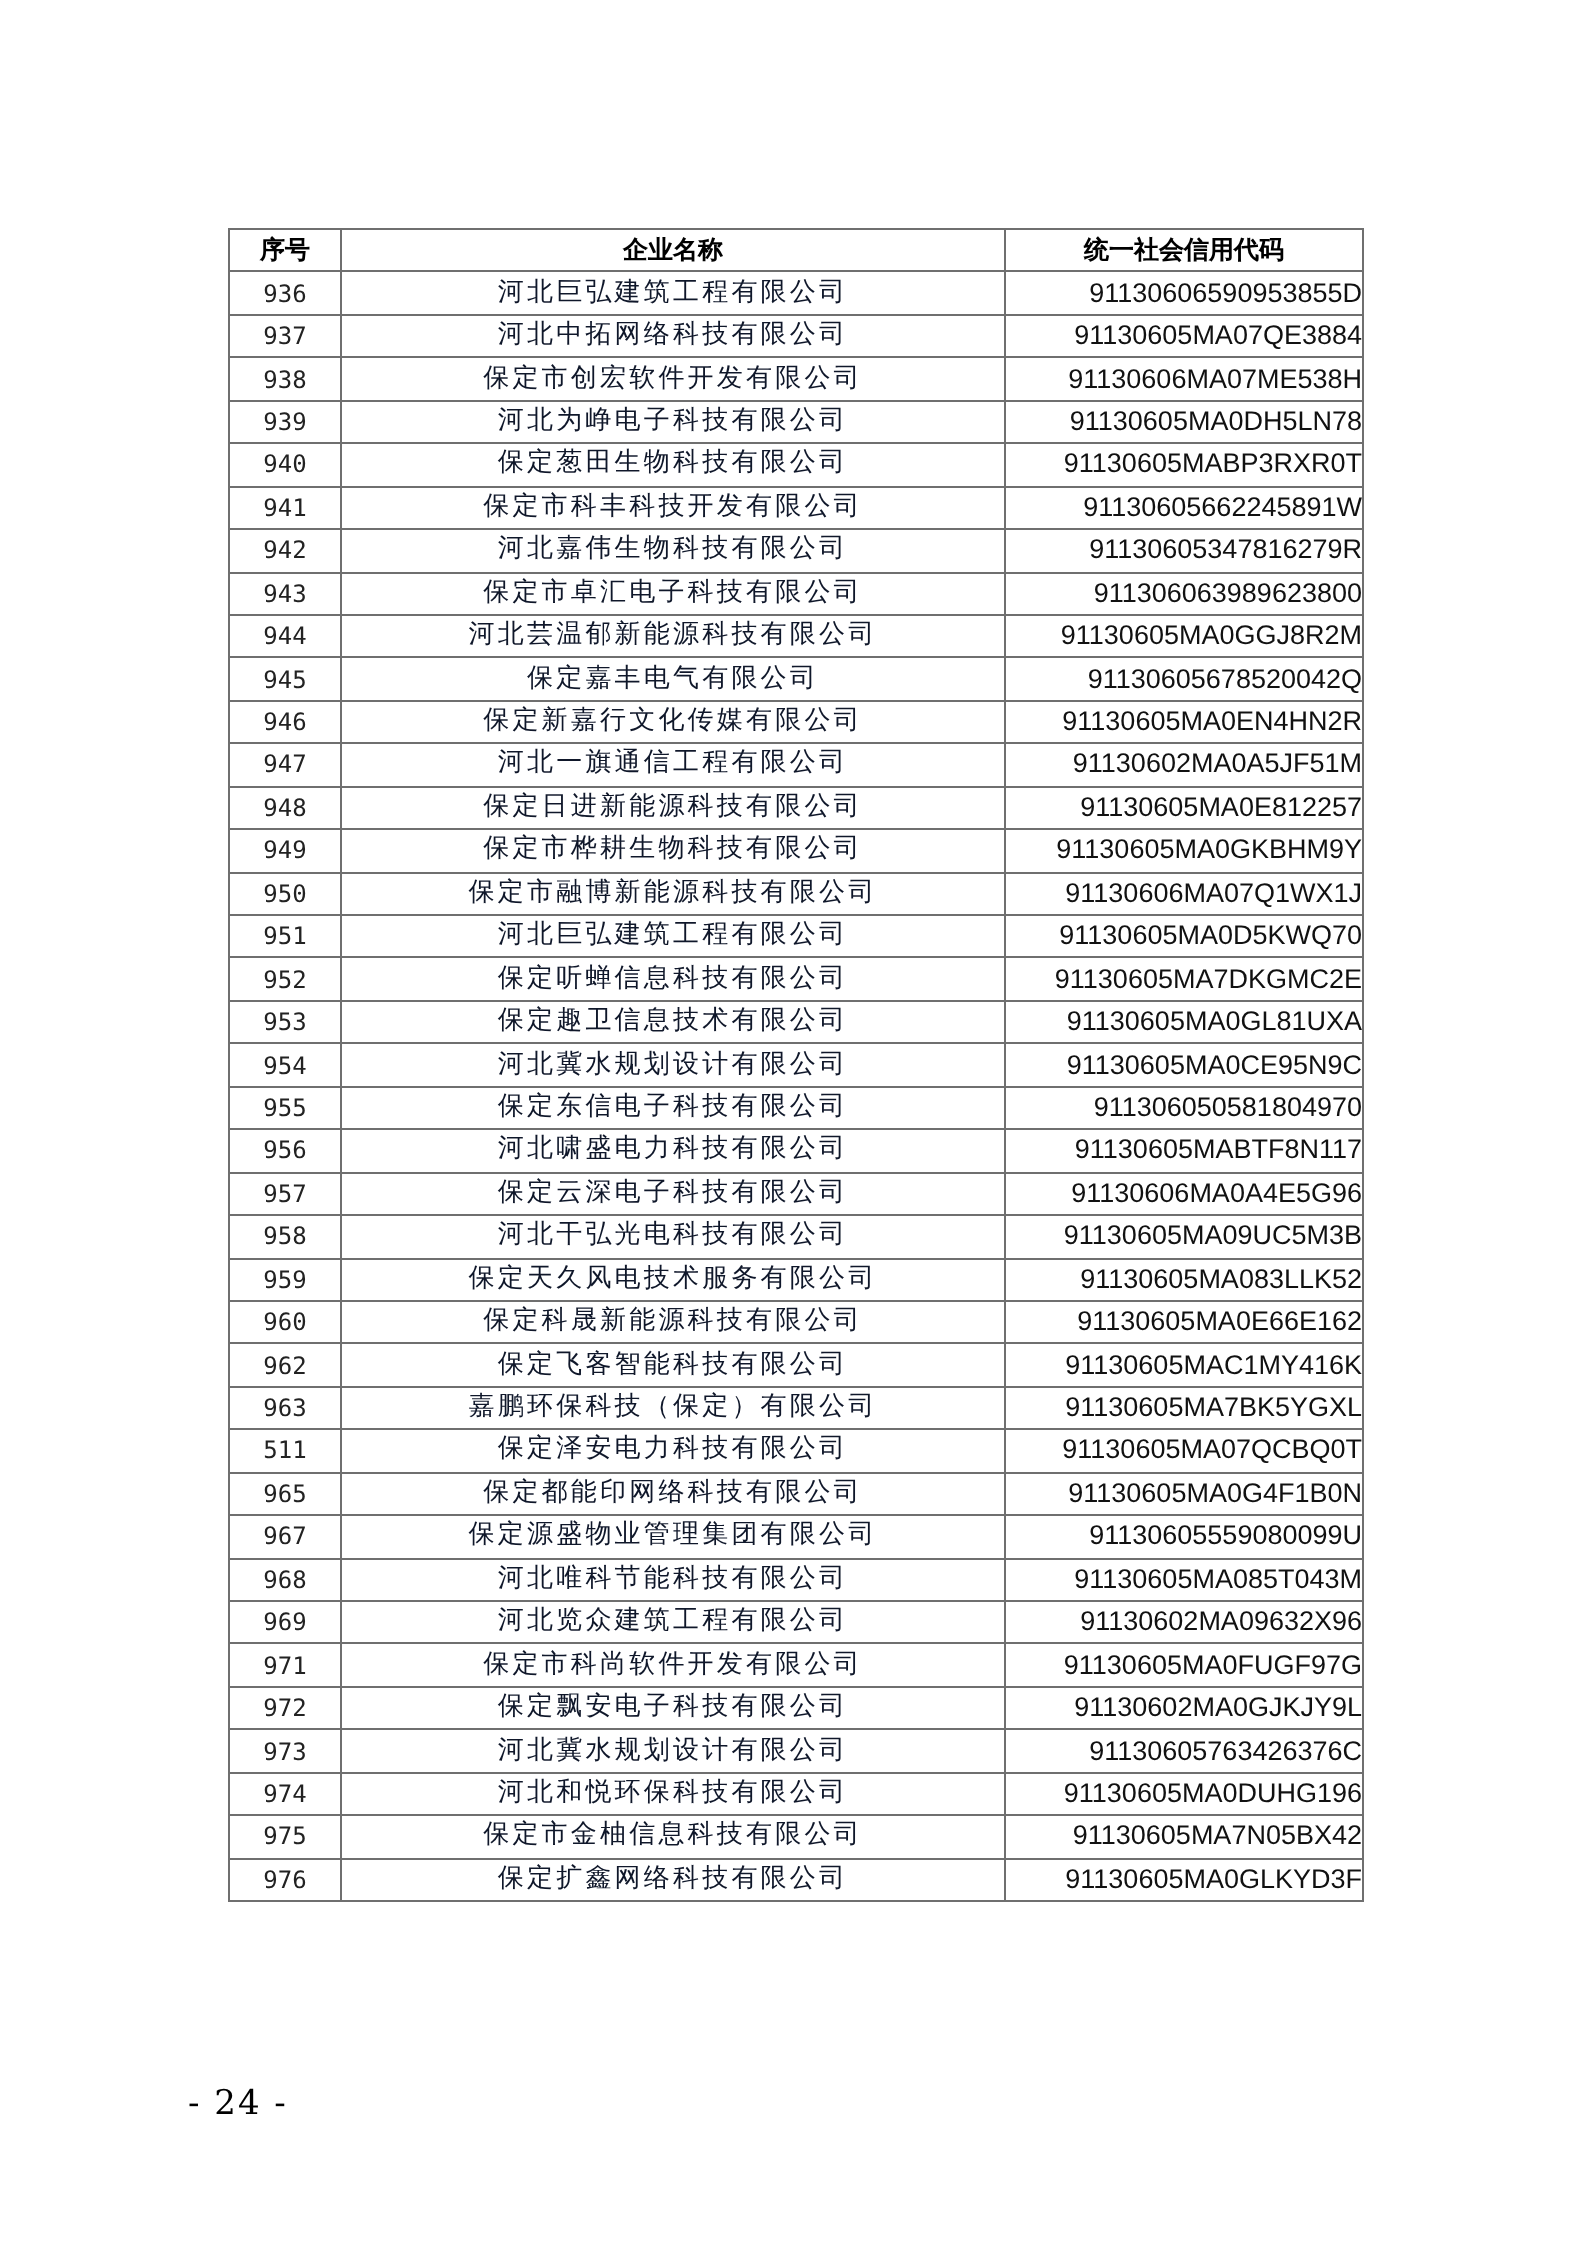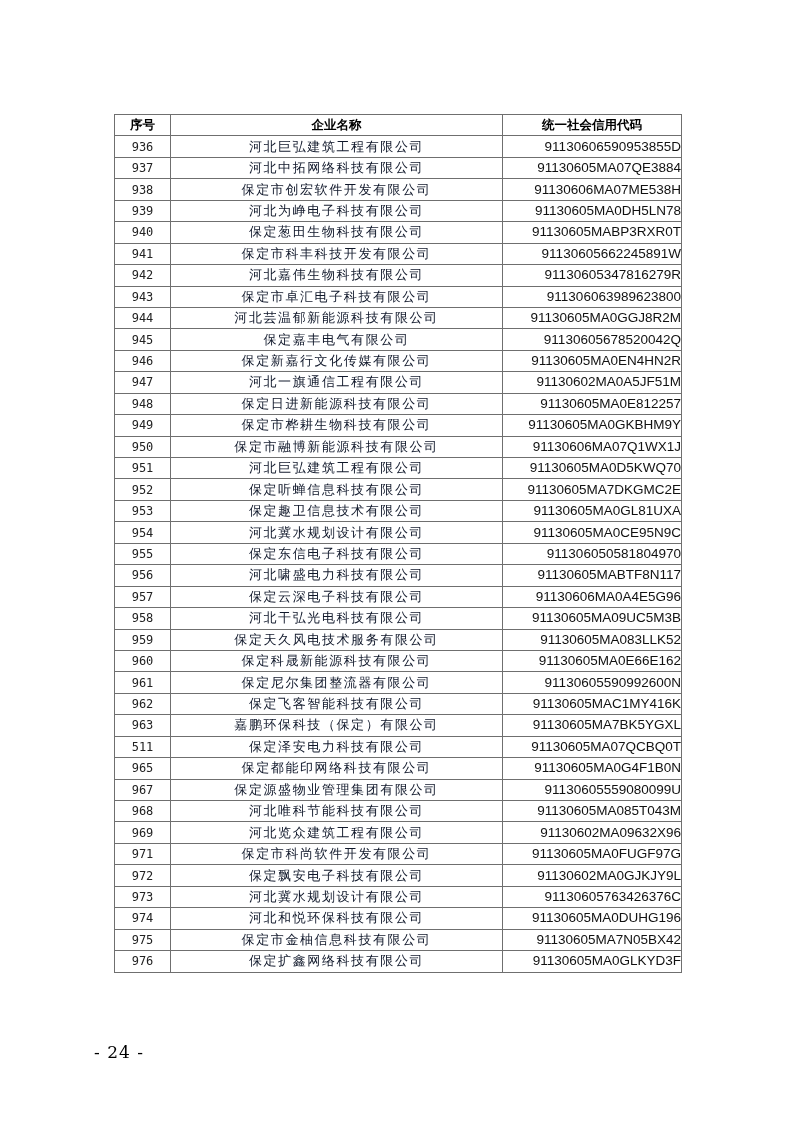--- a/index.html
+++ b/index.html
@@ -211,25 +211,20 @@
           <td class="no">959</td>
           <td class="name">保定天久风电技术服务有限公司</td>
           <td class="code">91130605MA083LLK52</td>
         </tr>
         <tr>
           <td class="no">960</td>
           <td class="name">保定科晟新能源科技有限公司</td>
           <td class="code">91130605MA0E66E162</td>
         </tr>
         <tr>
-          <td class="no">961</td>
-          <td class="name">保定尼尔集团整流器有限公司</td>
-          <td class="code">91130605590992600N</td>
-        </tr>
-        <tr>
           <td class="no">962</td>
           <td class="name">保定飞客智能科技有限公司</td>
           <td class="code">91130605MAC1MY416K</td>
         </tr>
         <tr>
           <td class="no">963</td>
           <td class="name">嘉鹏环保科技（保定）有限公司</td>
           <td class="code">91130605MA7BK5YGXL</td>
         </tr>
         <tr>

